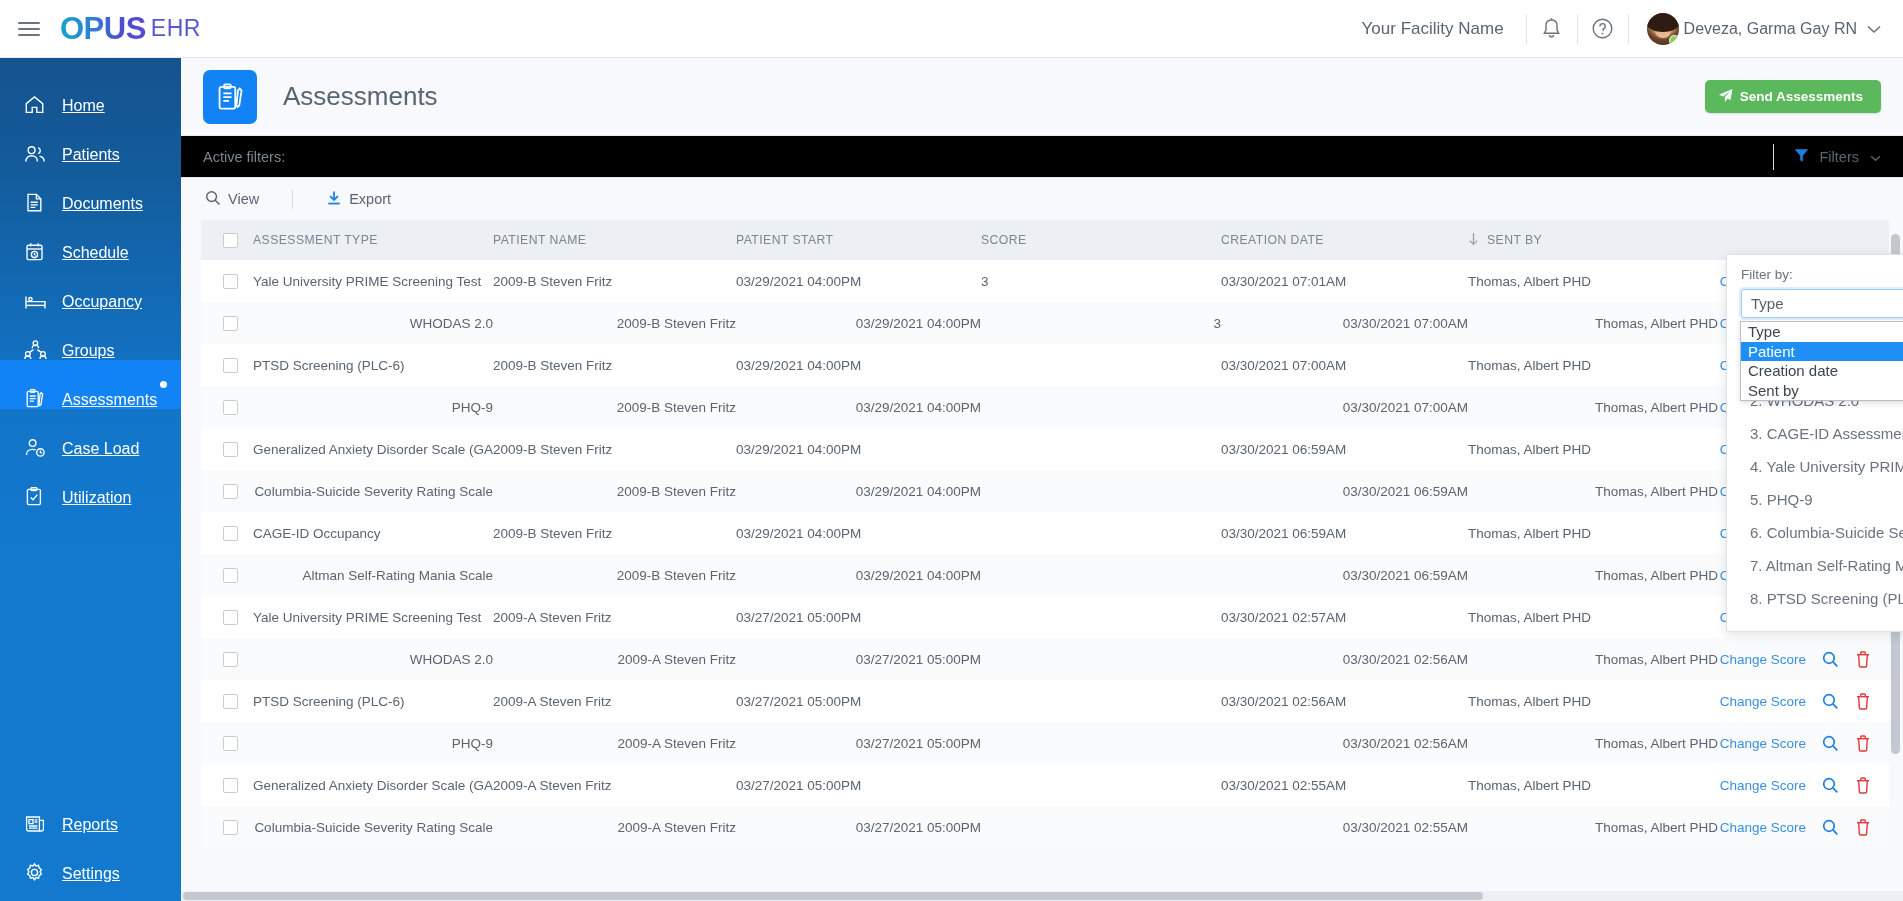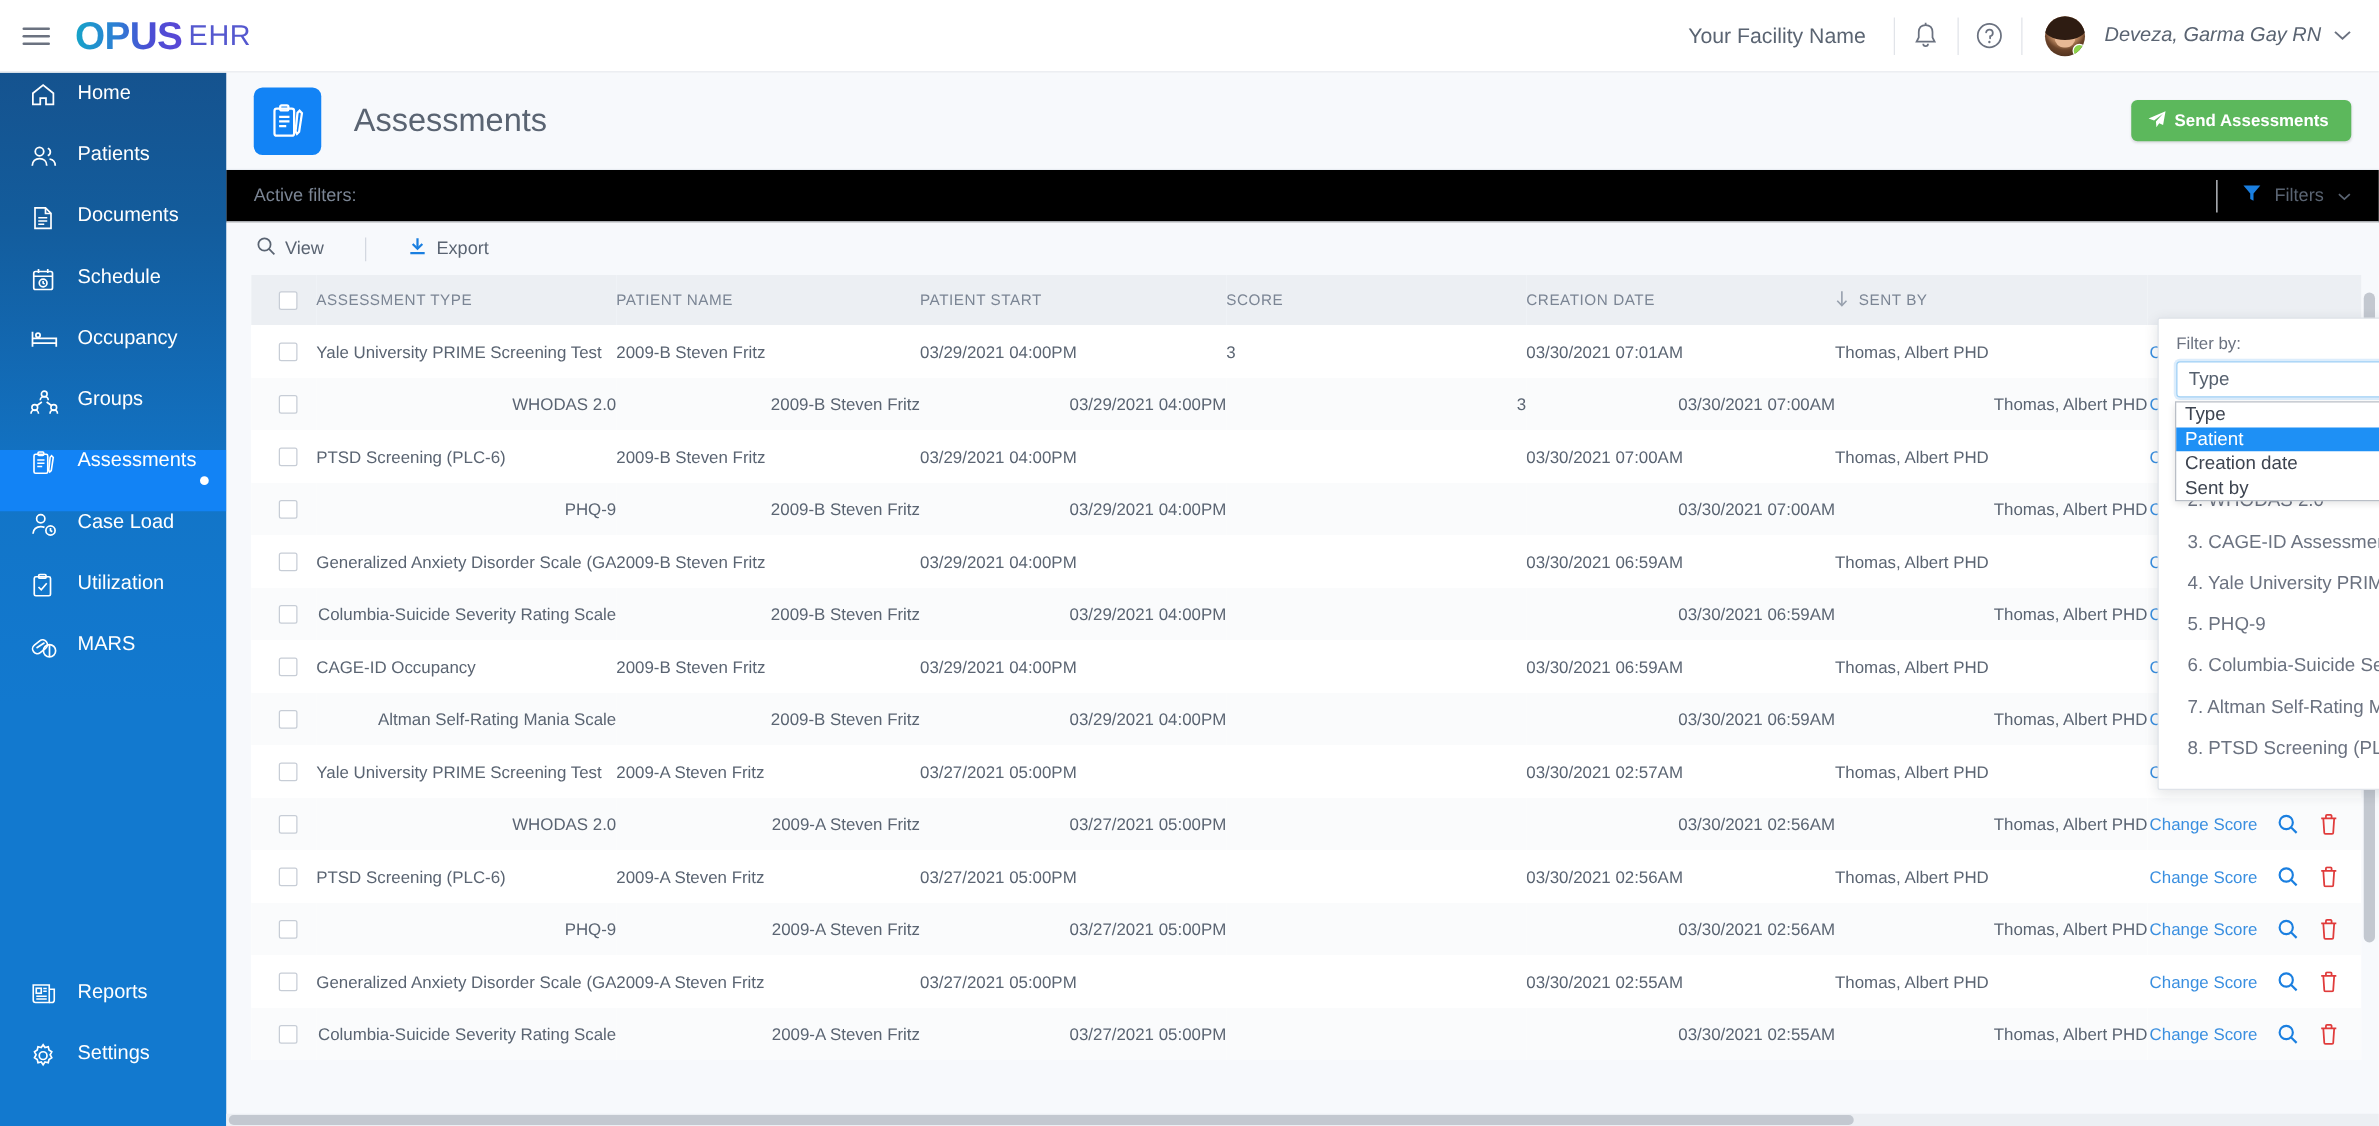--- a/index.html
+++ b/index.html
@@ -48,32 +48,32 @@
     background: #e8b894;
   }
   .avatar::after {
     content:''; position:absolute; left:-2px; top:-3px; width:36px; height:22px;
     border-radius: 50%; background: #2e1c12;
   }
   .status-dot {
     position:absolute; right:-1px; bottom:-1px; width:11px; height:11px; border-radius:50%;
     background:#8bd34a; border:1.5px solid #fff; z-index:3;
   }
-  .user-name { font-size: 16px; color: #5a6472; margin-left: 16px; white-space: nowrap; font-style: italic; }
+  .user-name { font-size: 16px; color: #5a6472; margin-left: 5px; white-space: nowrap; }
   .caret-dn { margin-left: 10px; }
 
   
   .sidebar {
     position: absolute; top: 58px; left: 0; width: 181px; height: 843px;
     background: linear-gradient(180deg,#15538f 0%,#135c9c 14%,#1275c8 40%,#1279cf 60%,#1279cf 100%);
     z-index: 50; overflow: hidden;
   }
   .nav-item {
-    height: 49px; display: flex; align-items: flex-start; padding-left: 24px;
-    color: #ffffff; font-size: 16px; cursor: pointer; position: relative;
+    height: 49px; display: flex; align-items: flex-end; padding-left: 24px;
+    color: #ffffff; font-size: 16px; cursor: pointer; position: relative; text-decoration: underline;
   }
   .nav-item.active { background: #1283f5; }
   .nav-ico { width: 26px; display: flex; align-items: center; justify-content: flex-start; flex: none; }
   .nav-label { margin-left: 12px; white-space: nowrap; }
   .nav-dot { width:7px; height:7px; border-radius:50%; background:#ffffff; margin-left:3px; align-self:center; }
   .nav-bottom { position: absolute; bottom: 18px; left: 0; width: 100%; }
 
   
   .main { position: absolute; top: 58px; left: 181px; width: 1722px; height: 843px; background: #f7f9fc; }
 
@@ -329,31 +329,20 @@
     <span class="nav-ico">
       <svg width="20" height="21" viewBox="0 0 20 21" fill="none" stroke="#fff" stroke-width="1.35">
         <rect x="3.4" y="3.4" width="13" height="15.2" rx="1.3"></rect>
         <rect x="7" y="1.6" width="5.8" height="2.9" rx="0.8"></rect>
         <path d="M6.8 11.6 L9 13.8 L13.4 8.6"></path>
       </svg>
       </span>
     <span class="nav-label">Utilization</span>
   </div>
 
-  <div class="nav-item">
-    <span class="nav-ico">
-      <svg width="23" height="21" viewBox="0 0 23 21" fill="none" stroke="#fff" stroke-width="1.35">
-        <rect x="1.5" y="6.6" width="13" height="7.6" rx="3.8" transform="rotate(-38 8 10.4)"></rect>
-        <path d="M5.2 11.4 L11.6 7.2"></path>
-        <circle cx="15.6" cy="13.6" r="4.9"></circle>
-          <path d="M15.6 8.7 V18.5"></path>
-      </svg>
-      </span>
-    <span class="nav-label">MARS</span>
-  </div>
 
   <div class="nav-bottom">
     <div class="nav-item">
       <span class="nav-ico">
         <svg width="22" height="20" viewBox="0 0 22 20" fill="none" stroke="#fff" stroke-width="1.3">
           <path d="M2.6 3 H15.4 V17 H4.4 a1.8 1.8 0 0 1-1.8-1.8 Z"></path>
           <path d="M15.4 6.4 H19.4 V15.2 a1.8 1.8 0 0 1-1.8 1.8 H15.4"></path>
           <rect x="5" y="5.6" width="4" height="4"></rect>
             <path d="M10.6 5.8 H13.4 M10.6 8 H13.4 M5 12 H13.4 M5 14.2 H13.4"></path>
         </svg>

